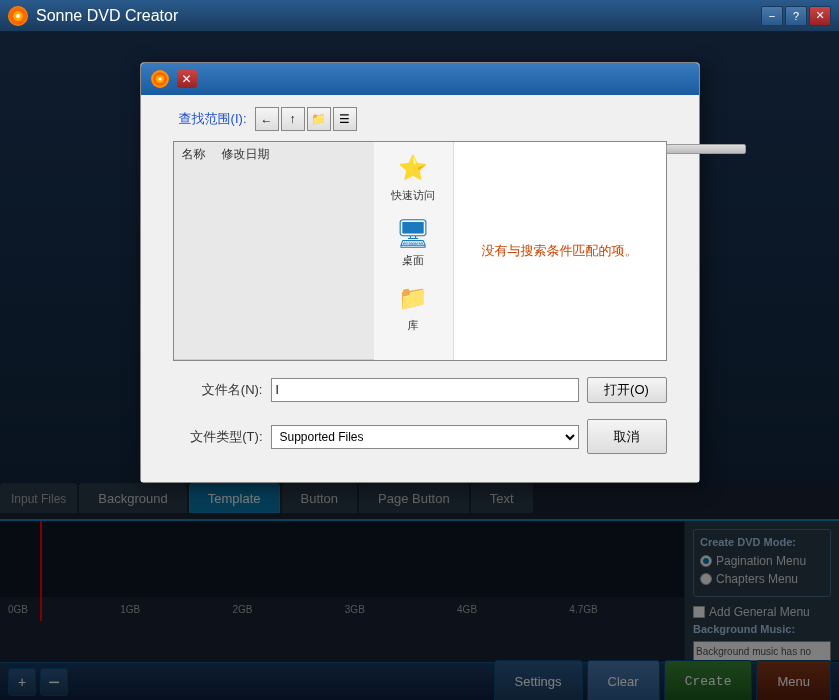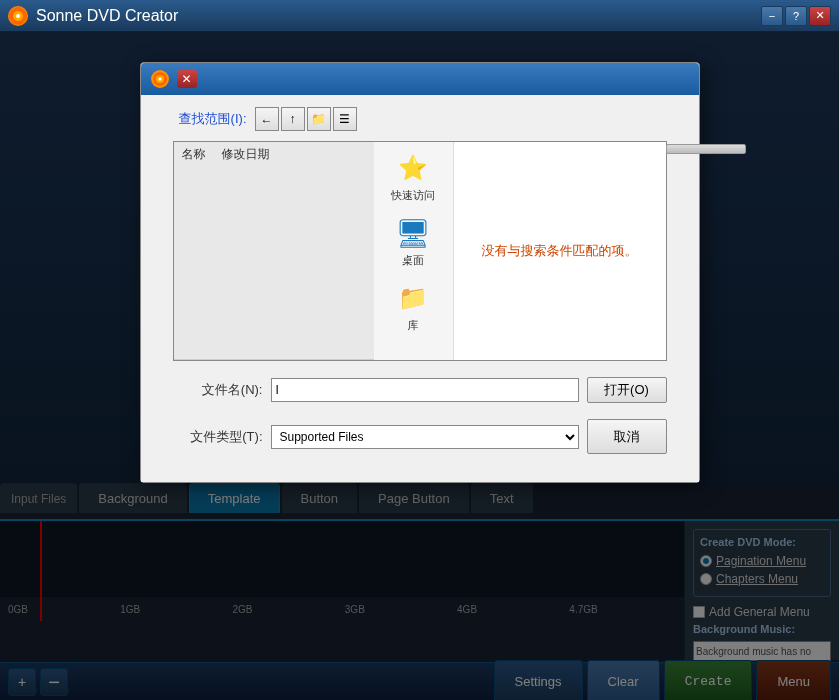--- a/index.html
+++ b/index.html
@@ -435,21 +435,20 @@
       color: #aaccee;
       margin-bottom: 6px;
       font-weight: bold;
     }
     .radio-row {
       display: flex;
       align-items: center;
       gap: 4px;
       margin-bottom: 4px;
       cursor: pointer;
-      text-decoration: underline;
     }
     .radio-circle {
       width: 12px; height: 12px;
       border: 1px solid #aaa;
       border-radius: 50%;
       background: white;
       display: flex; align-items: center; justify-content: center;
     }
     .radio-circle.selected::after {
       content: '';

